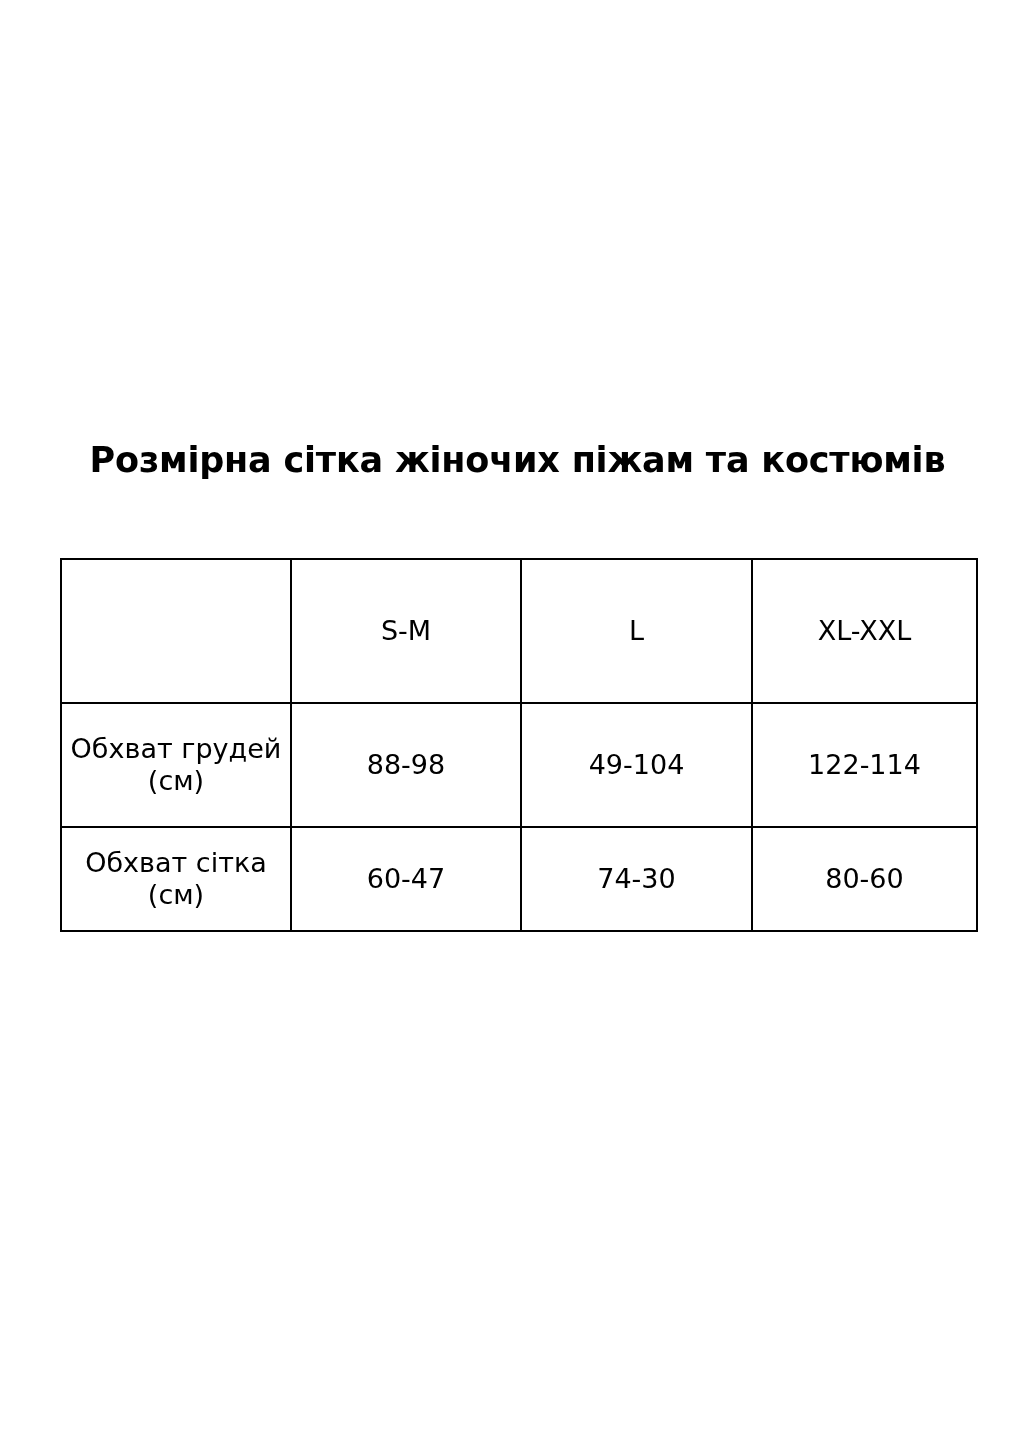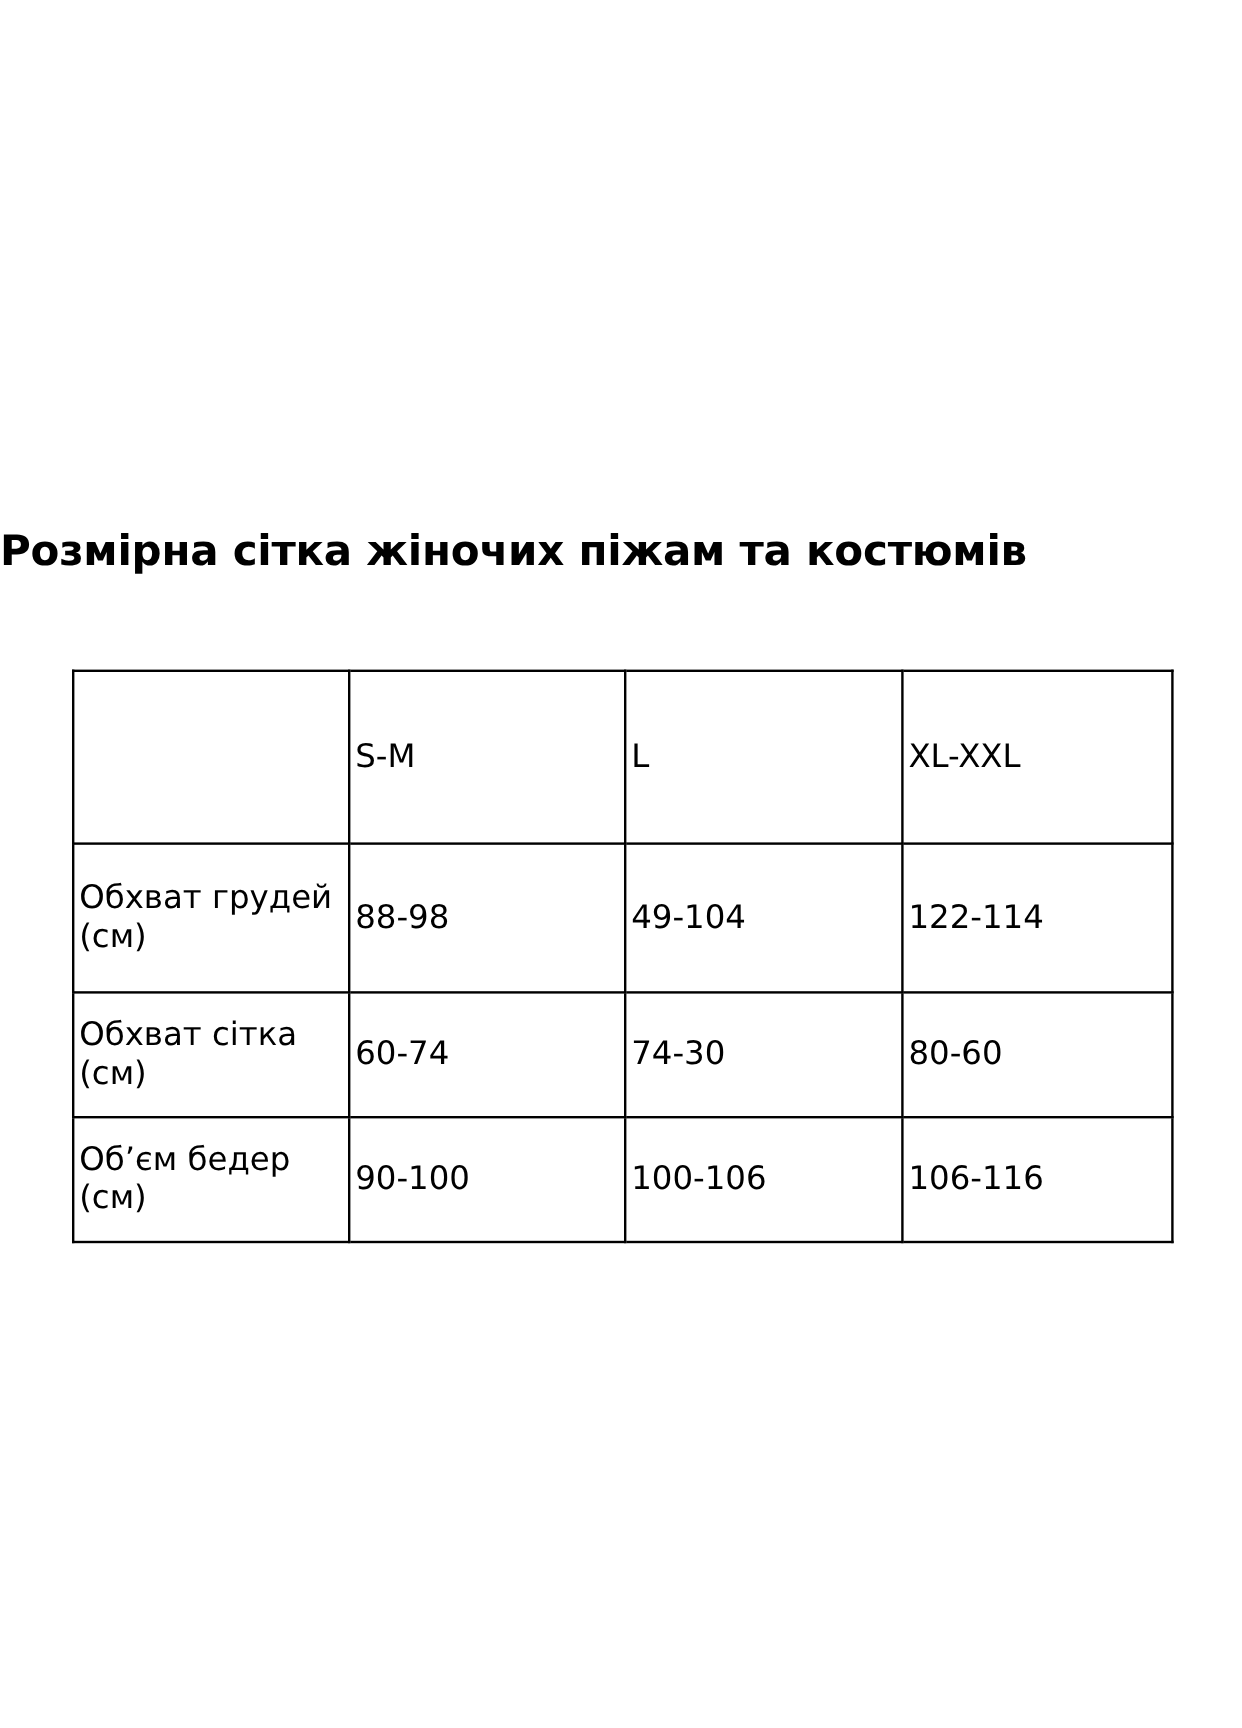--- a/index.html
+++ b/index.html
@@ -21,35 +21,37 @@
     top: 0;
     width: 1035px;
     height: 1440px;
     background: #ffffff;
   }
   .title {
     position: absolute;
     left: 0;
     top: 440px;
     width: 1035px;
+    text-align: center;
     font-size: 35px;
     font-weight: bold;
     letter-spacing: -0.2px;
     color: #000000;
   }
   .size-table {
     position: absolute;
     left: 60px;
     top: 558px;
     width: 916px;
     border-collapse: collapse;
     table-layout: fixed;
   }
   .size-table td {
     border: 2px solid #000000;
+    text-align: center;
     vertical-align: middle;
     font-family: "DejaVu Sans", "Liberation Sans", sans-serif;
     font-size: 27px;
     line-height: 1.18;
     color: #000000;
     padding: 6px 4px;
   }
   .size-table col.c0 { width: 230px; }
   .size-table col.c1 { width: 230px; }
   .size-table col.c2 { width: 231px; }
@@ -92,27 +94,21 @@
 
       <tr class="body-row-tall">
         <td class="row-label">Обхват грудей (см)</td>
         <td class="value-cell">88-98</td>
         <td class="value-cell">49-104</td>
         <td class="value-cell">122-114</td>
       </tr>
 
       <tr class="body-row">
         <td class="row-label">Обхват сітка (см)</td>
-        <td class="value-cell">60-74</td>
+        <td class="value-cell">60-47</td>
         <td class="value-cell">74-30</td>
         <td class="value-cell">80-60</td>
       </tr>
 
-      <tr class="body-row">
-        <td class="row-label">Об’єм бедер (см)</td>
-        <td class="value-cell">90-100</td>
-        <td class="value-cell">100-106</td>
-        <td class="value-cell">106-116</td>
-      </tr>
     </tbody>
   </table>
 
 </div>
 
 </body></html>

